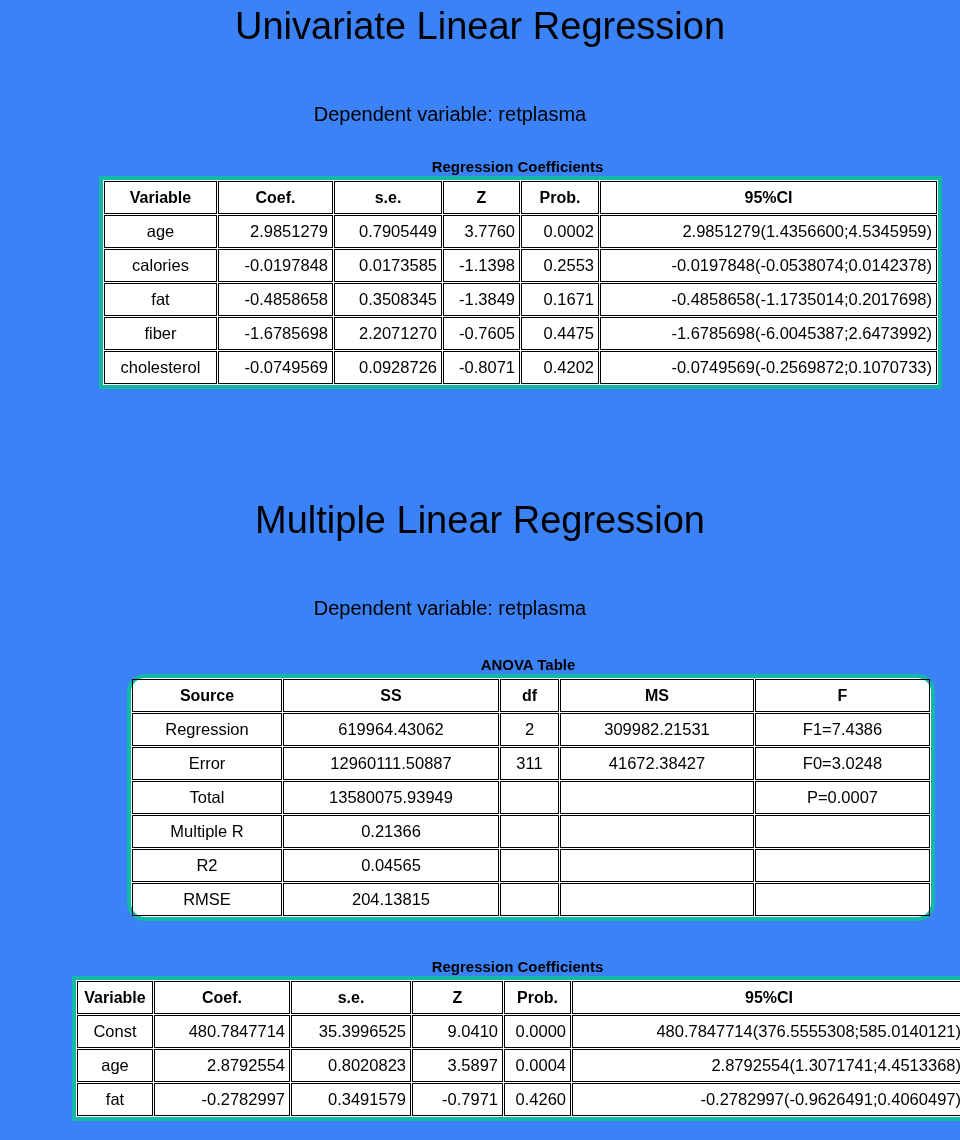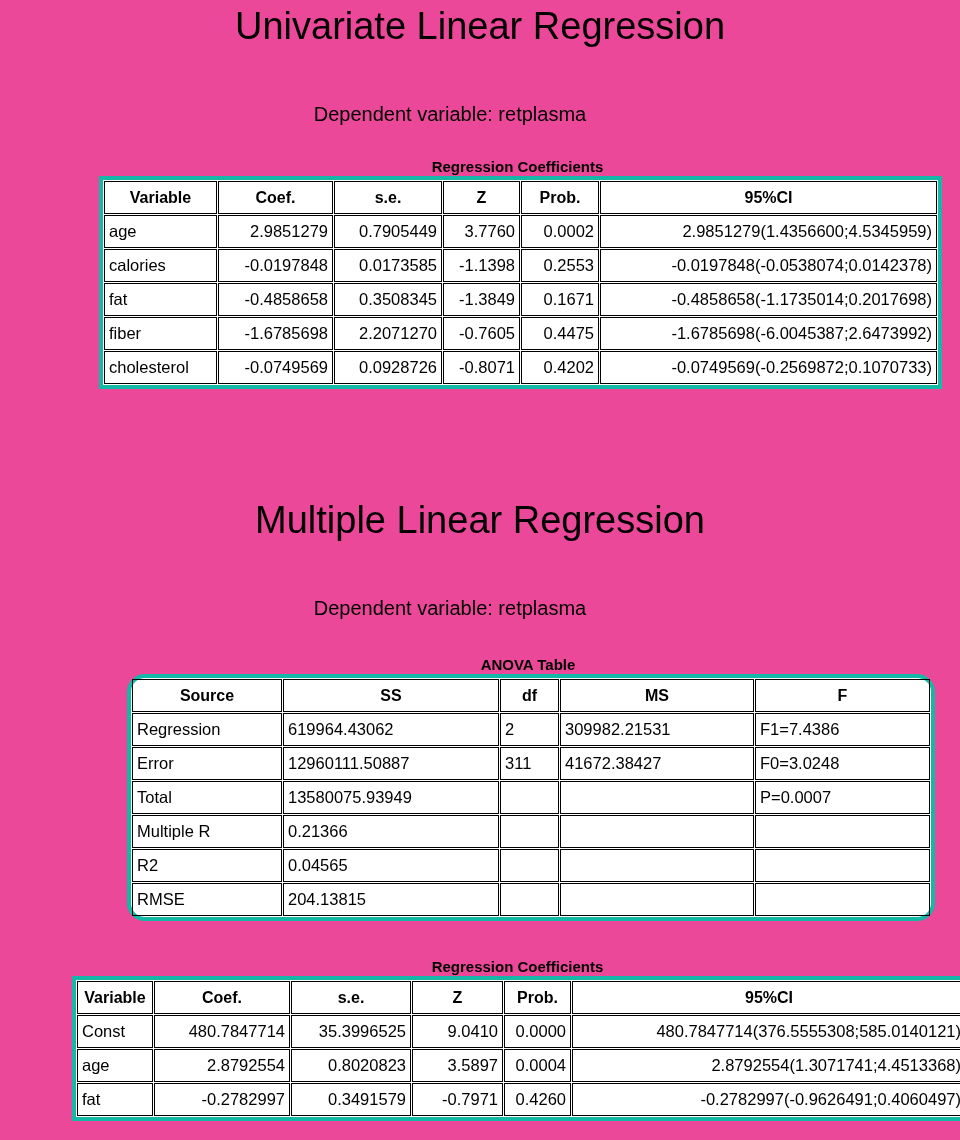--- a/index.html
+++ b/index.html
@@ -5,21 +5,21 @@
   html, body { margin: 0; padding: 0; background: #ffffff; }
   body {
     font-family: "Liberation Sans", sans-serif;
     color: #000;
     -webkit-font-smoothing: antialiased;
   }
   .page {
     position: relative;
     width: 960px;
     height: 1140px;
-    background: #ec4899;
+    background: #3b82f6;
     overflow: hidden;
   }
   .big-title {
     position: absolute;
     left: 0;
     width: 960px;
     text-align: center;
     font-size: 38px;
     font-weight: 400;
     line-height: 44px;
@@ -58,21 +58,21 @@
     font-size: 16.5px;
     white-space: nowrap;
     overflow: hidden;
     vertical-align: middle;
   }
   table.stat th {
     font-size: 16px;
     font-weight: 700;
     text-align: center;
   }
-  td.l { text-align: left; }
+  td.l { text-align: center; }
   td.r { text-align: right; }
 
   #t1wrap   { left: 63px;  top: 157px; width: 837px; }
   #t1       { width: 837px; }
   #anovawrap{ left: 91px;  top: 655px; width: 802px; }
   #anova    { width: 802px; border-radius: 18px; }
   #t3wrap   { left: 36px;  top: 957px; width: 891px; }
   #t3       { width: 891px; }
 
   #title1 { top: 4px; }

